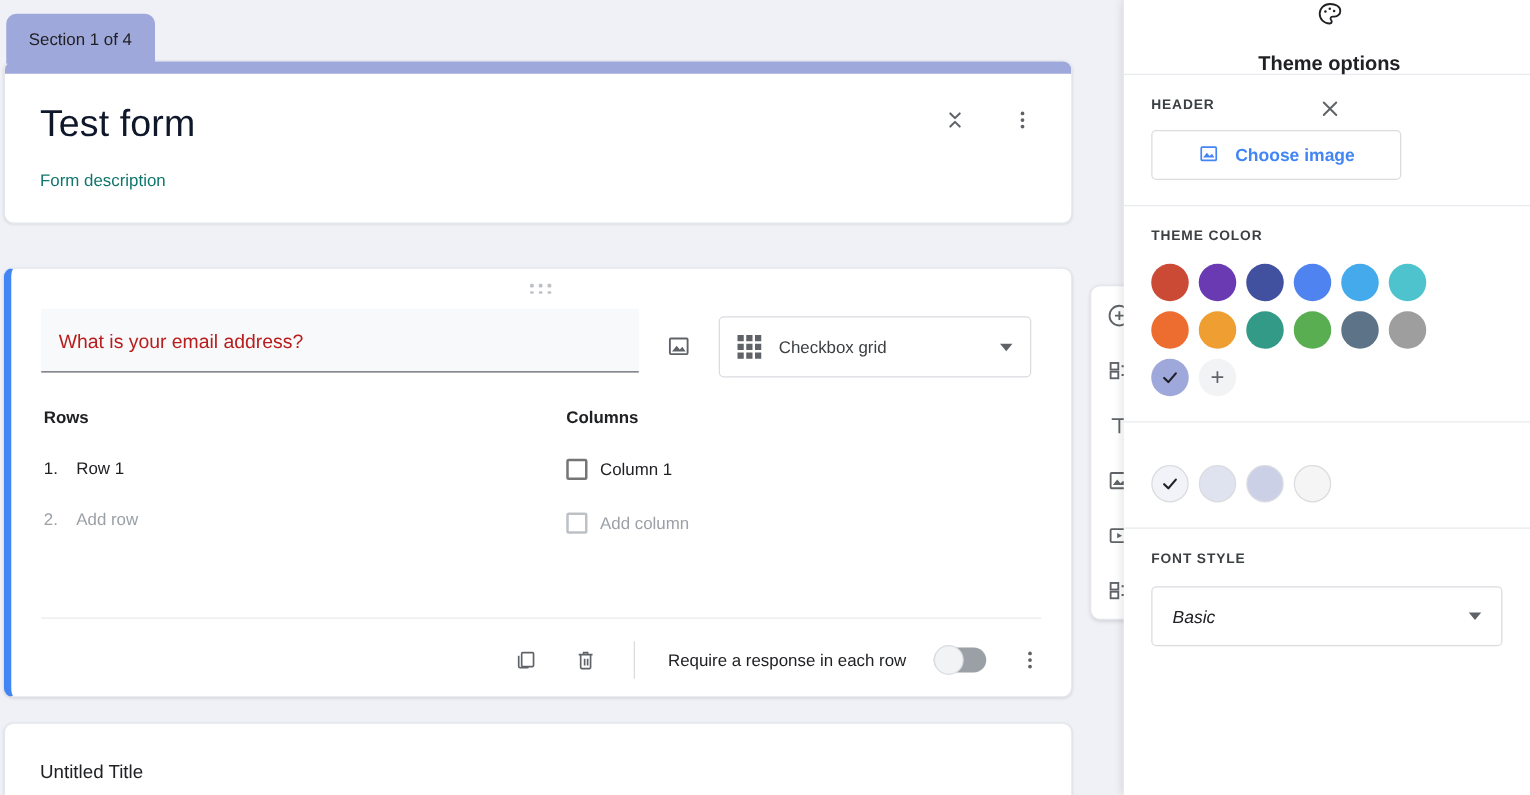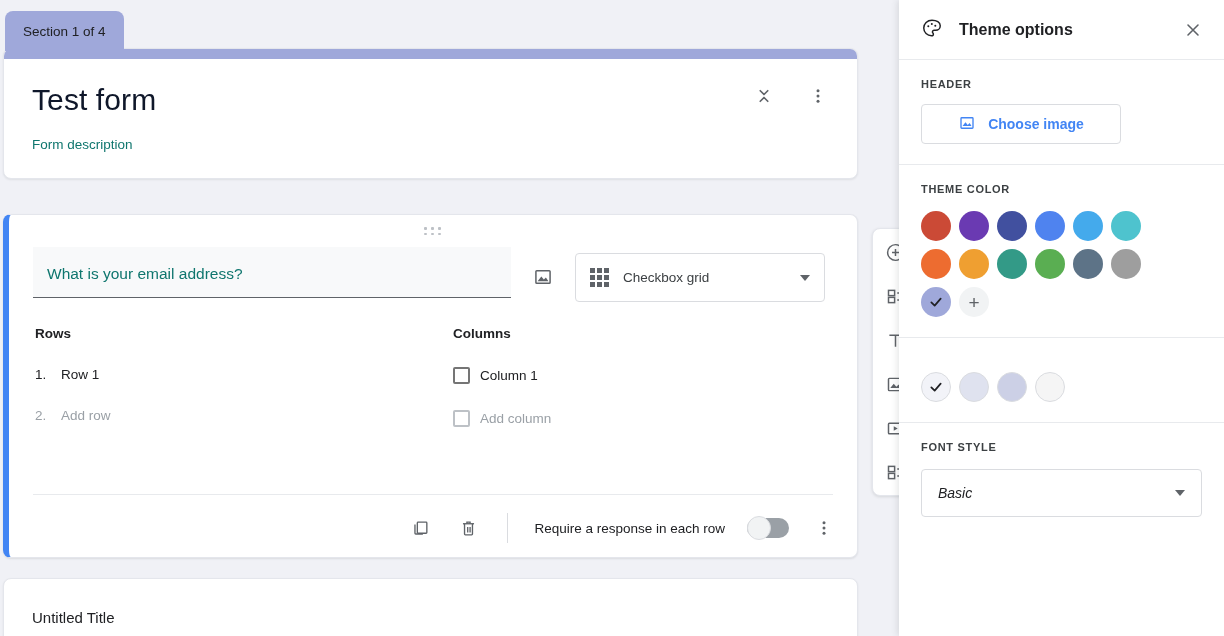--- a/index.html
+++ b/index.html
@@ -82,21 +82,21 @@
 
   .q-top {
     display: flex; align-items: flex-start;
     padding: 32px 22px 0 24px; gap: 16px;
   }
   .q-text-wrap { flex: 1; max-width: 478px; }
   .q-text-field {
     background: #f8f9fa;
     border-bottom: 1px solid #5f6368;
     padding: 18px 14px 14px 14px;
-    font-size: 15.5px; color: #0f766e;
+    font-size: 15.5px; color: #b91c1c;
   }
   .q-image-btn {
     margin-top: 14px; width: 32px; height: 32px;
     display: flex; align-items: center; justify-content: center;
     color: #5f6368; cursor: pointer; flex: none;
   }
   .q-type {
     margin-top: 6px;
     width: 250px; height: 49px;
     border: 1px solid #dadce0; border-radius: 4px;
@@ -181,20 +181,21 @@
     position: absolute; right: 0; top: 0;
     width: 325px; height: 636px;
     background: #fff;
     box-shadow: -2px 0 6px rgba(60,64,67,.12);
     z-index: 5;
   }
   .panel-header {
     height: 60px; display: flex; align-items: center;
     padding: 0 18px 0 22px; gap: 16px;
     border-bottom: 1px solid #e8eaed;
+    flex-direction: column;
   }
   .panel-title { flex: 1; font-size: 16px; color: #202124; font-weight: bold; }
   .panel-section {
     padding: 18px 22px 20px 22px;
     border-bottom: 1px solid #e8eaed;
   }
   .panel-label {
     font-size: 11px; font-weight: bold; letter-spacing: .7px;
     color: #3c4043; text-transform: uppercase;
   }

